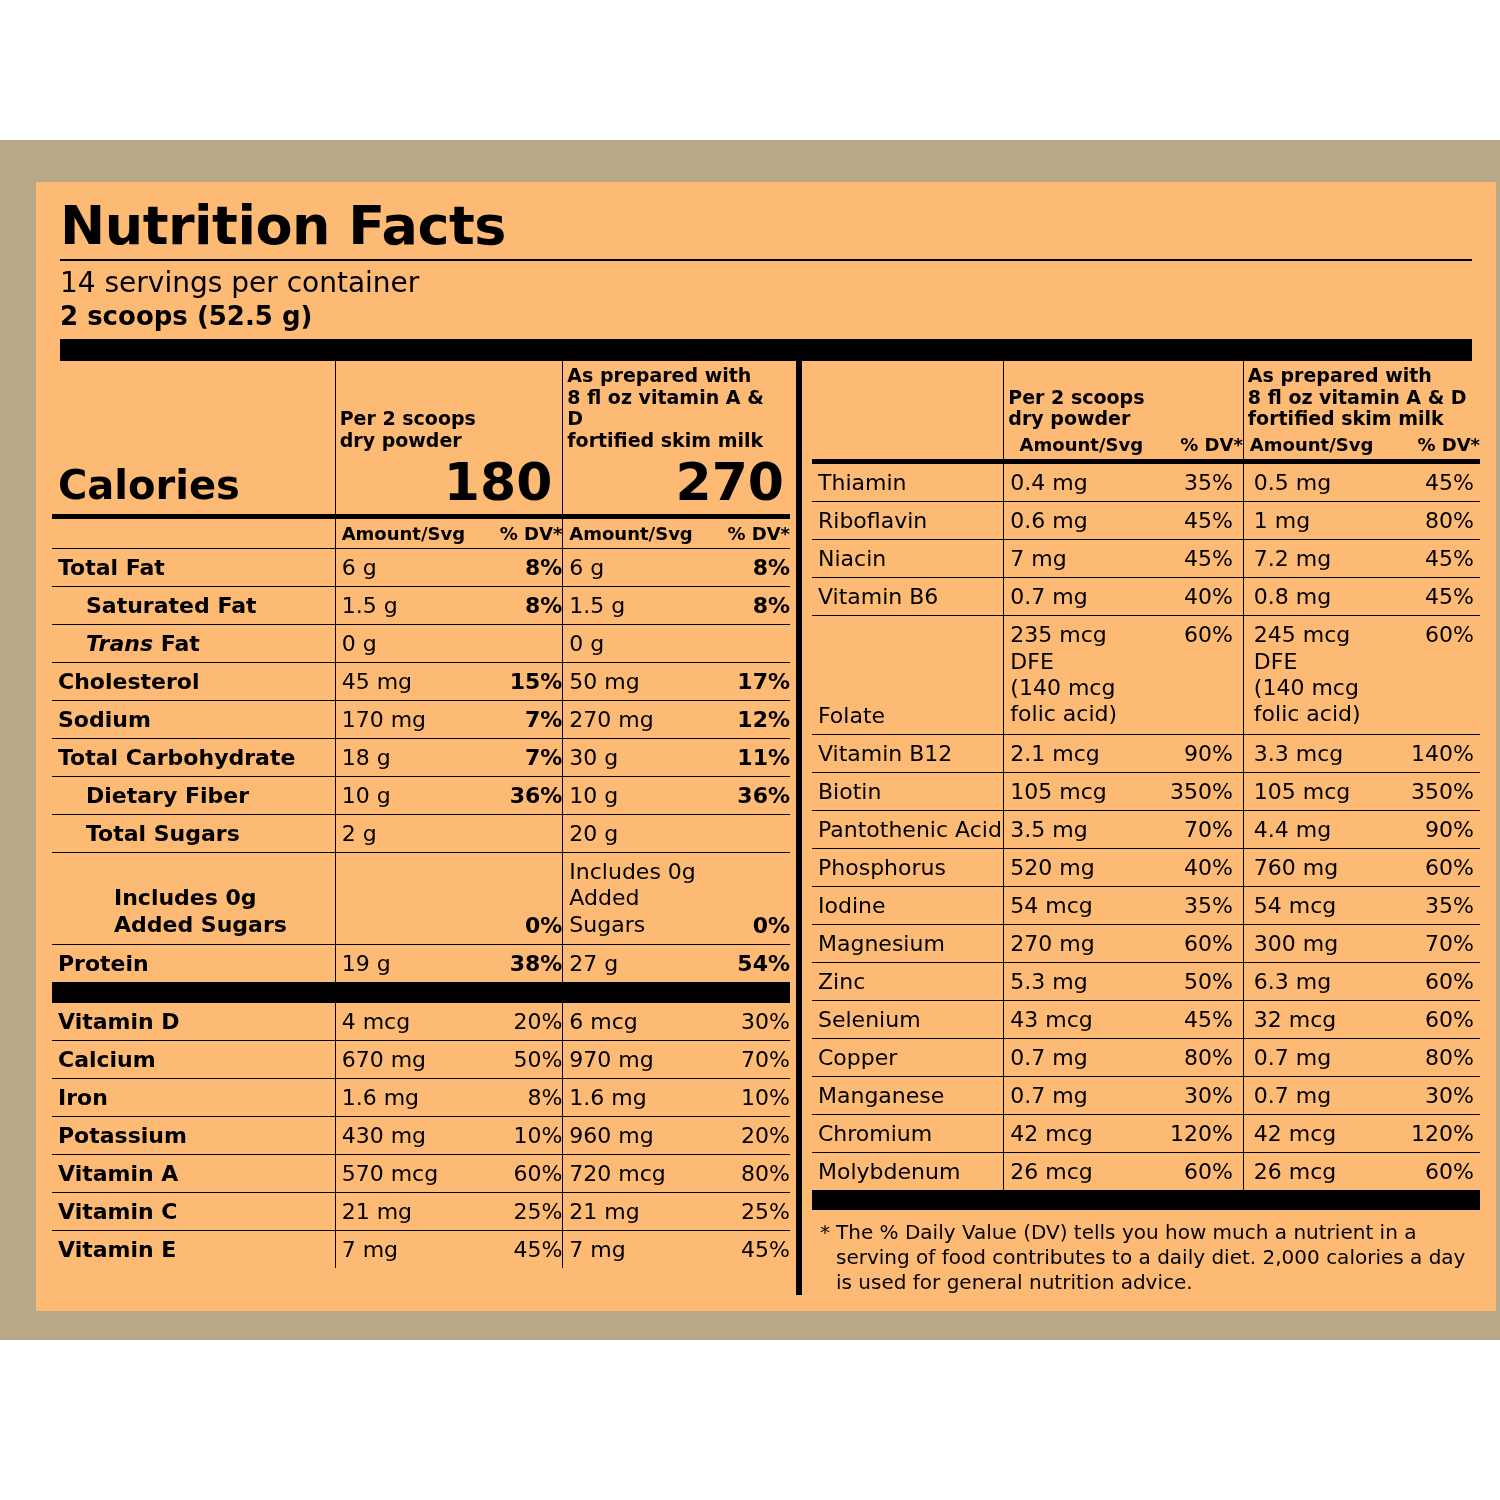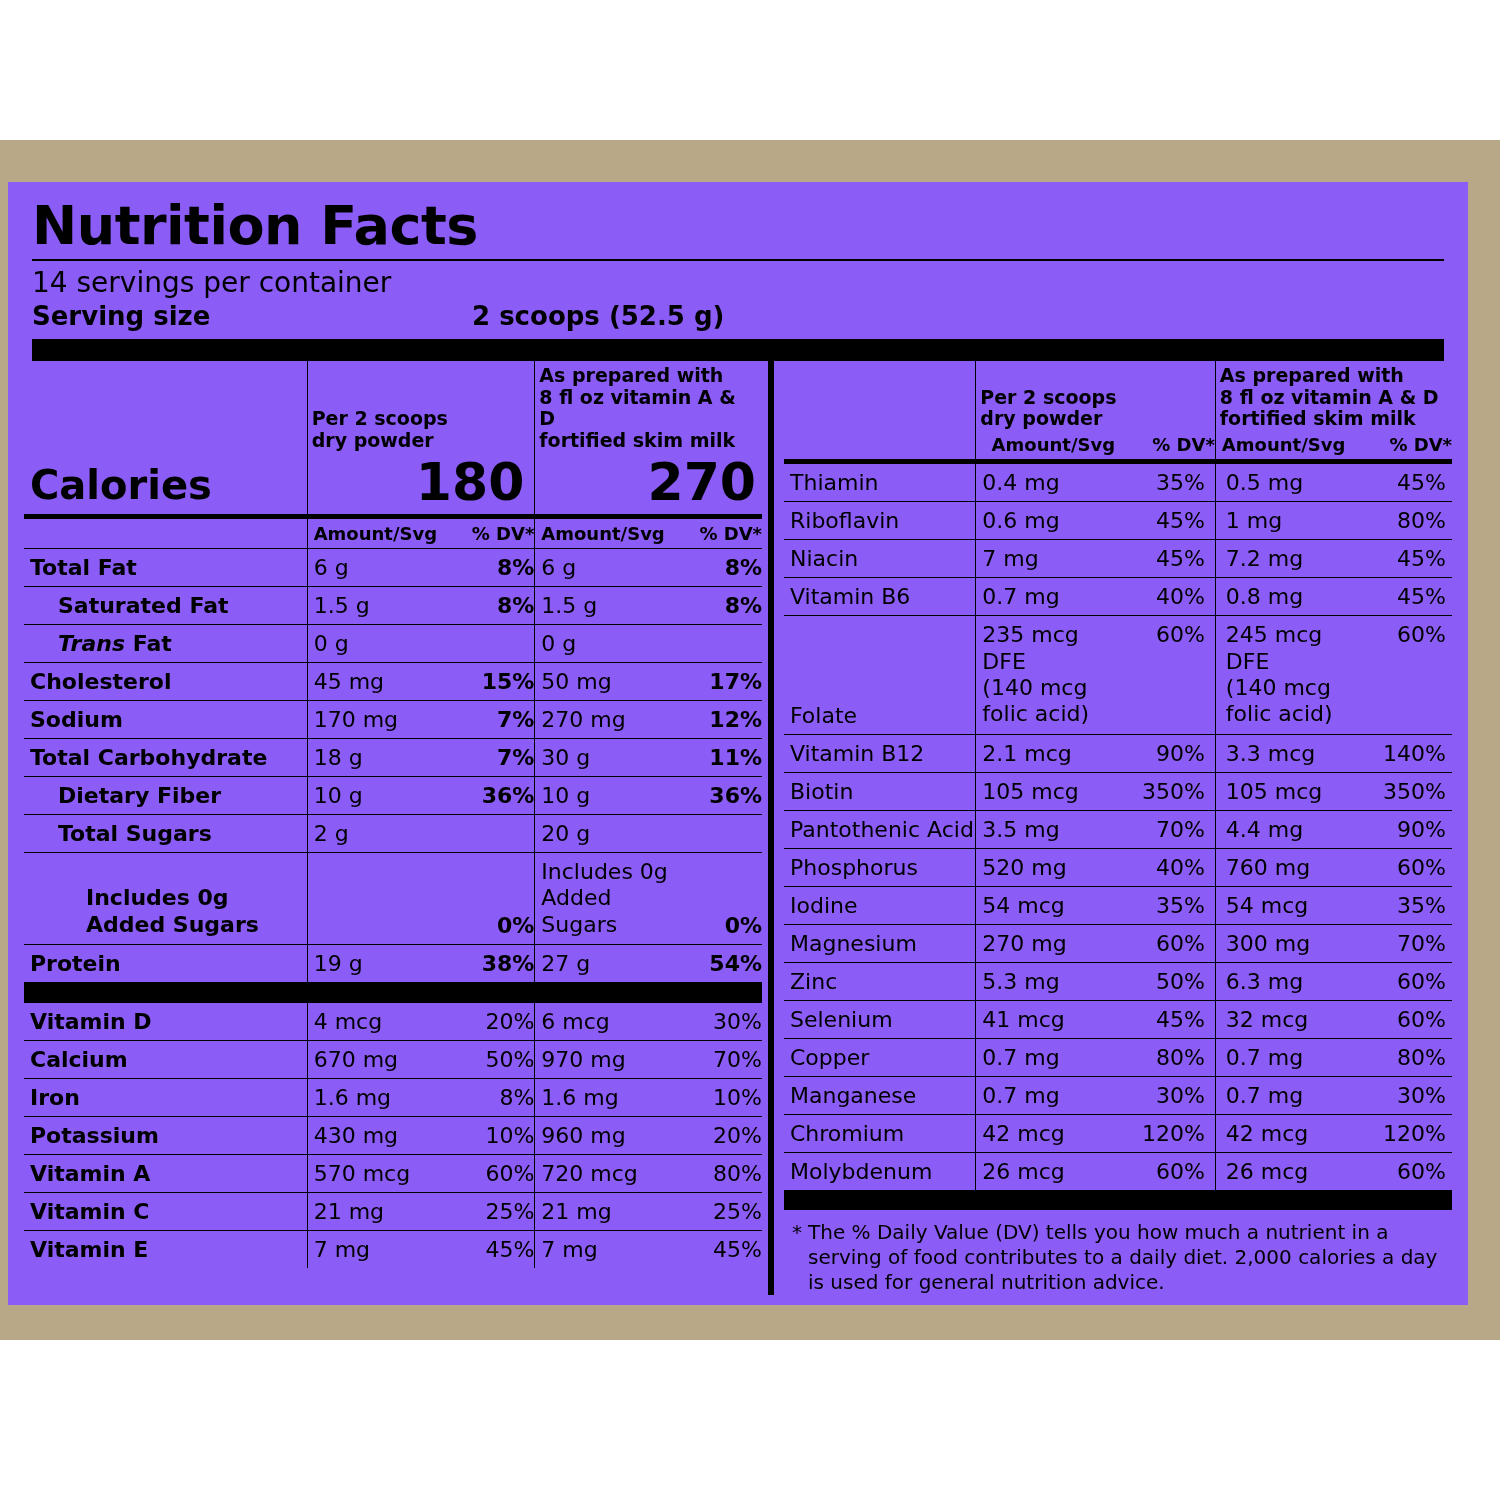--- a/index.html
+++ b/index.html
@@ -24,26 +24,26 @@
   .band {
     position: absolute;
     left: 0;
     top: 140px;
     width: 1500px;
     height: 1200px;
     background: #b9a887;
   }
   .label {
     position: absolute;
-    left: 8px;
+    left: 36px;
     top: 182px;
     width: 1460px;
-    background: #8b5cf6;
+    background: #fdba74;
     box-sizing: border-box;
-    padding: 14px 16px 10px 16px;
+    padding: 14px 16px 16px 16px;
   }
 
   
   .nf-title {
     font-size: 54px;
     font-weight: bold;
     letter-spacing: -0.5px;
     line-height: 1.05;
     margin: 2px 0 4px 8px;
   }
@@ -182,21 +182,20 @@
 
 <div class="page">
   <div class="band"></div>
 
   <div class="label">
 
     <div class="nf-title">Nutrition Facts</div>
     <div class="rule-thin"></div>
     <div class="servings">14 servings per container</div>
     <div class="serving-row">
-      <div class="sz-label">Serving size</div>
       <div>2 scoops (52.5 g)</div>
     </div>
     <div class="rule-thick"></div>
 
     <div class="panels">
 
       <div class="panel-left">
         <table>
           <tbody>
               <tr>
@@ -477,21 +476,21 @@
           </tr>
           <tr class="line-b">
             <td class="cell r-col-name">Zinc</td>
             <td class="cell r-col-amt vline">5.3 mg</td>
             <td class="cell r-col-dv">50%</td>
             <td class="cell r-col-amt2 vline">6.3 mg</td>
             <td class="cell r-col-dv2">60%</td>
           </tr>
           <tr class="line-b">
             <td class="cell r-col-name">Selenium</td>
-            <td class="cell r-col-amt vline">41 mcg</td>
+            <td class="cell r-col-amt vline">43 mcg</td>
             <td class="cell r-col-dv">45%</td>
             <td class="cell r-col-amt2 vline">32 mcg</td>
             <td class="cell r-col-dv2">60%</td>
           </tr>
           <tr class="line-b">
             <td class="cell r-col-name">Copper</td>
             <td class="cell r-col-amt vline">0.7 mg</td>
             <td class="cell r-col-dv">80%</td>
             <td class="cell r-col-amt2 vline">0.7 mg</td>
             <td class="cell r-col-dv2">80%</td>

